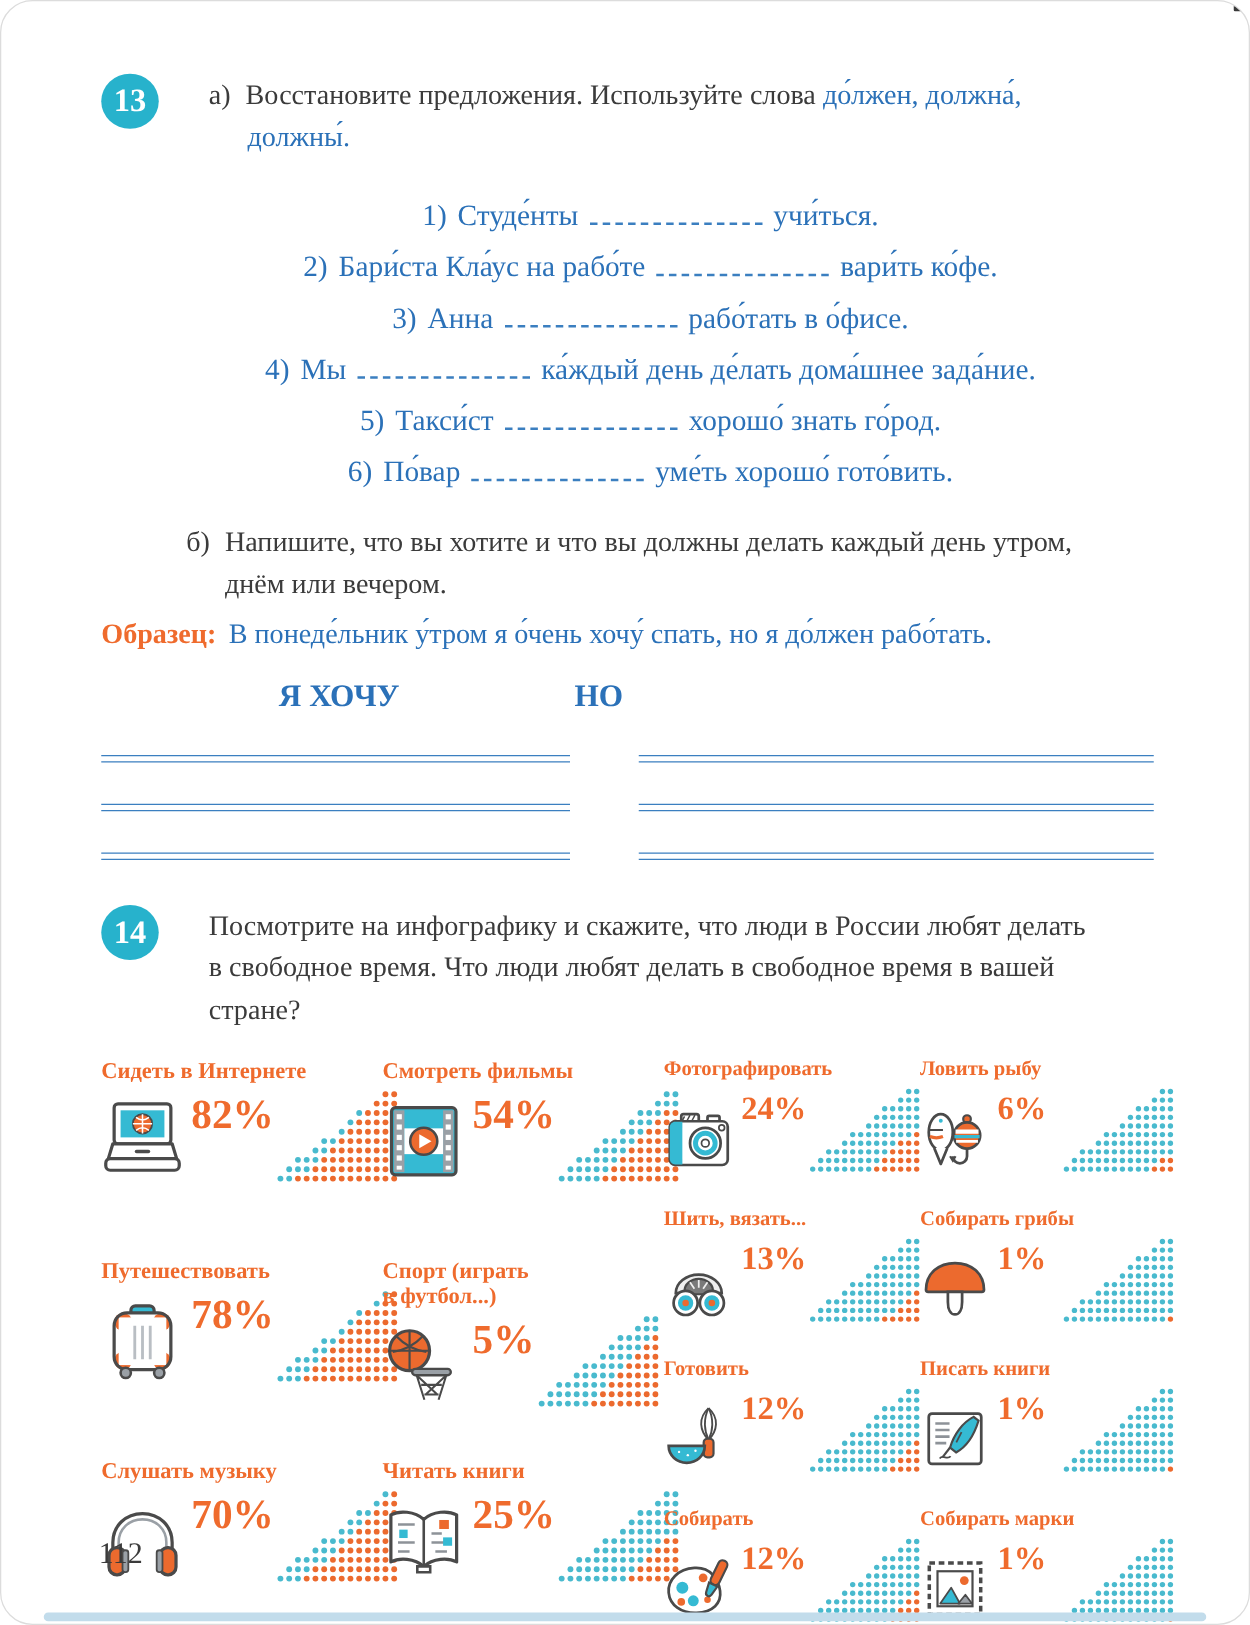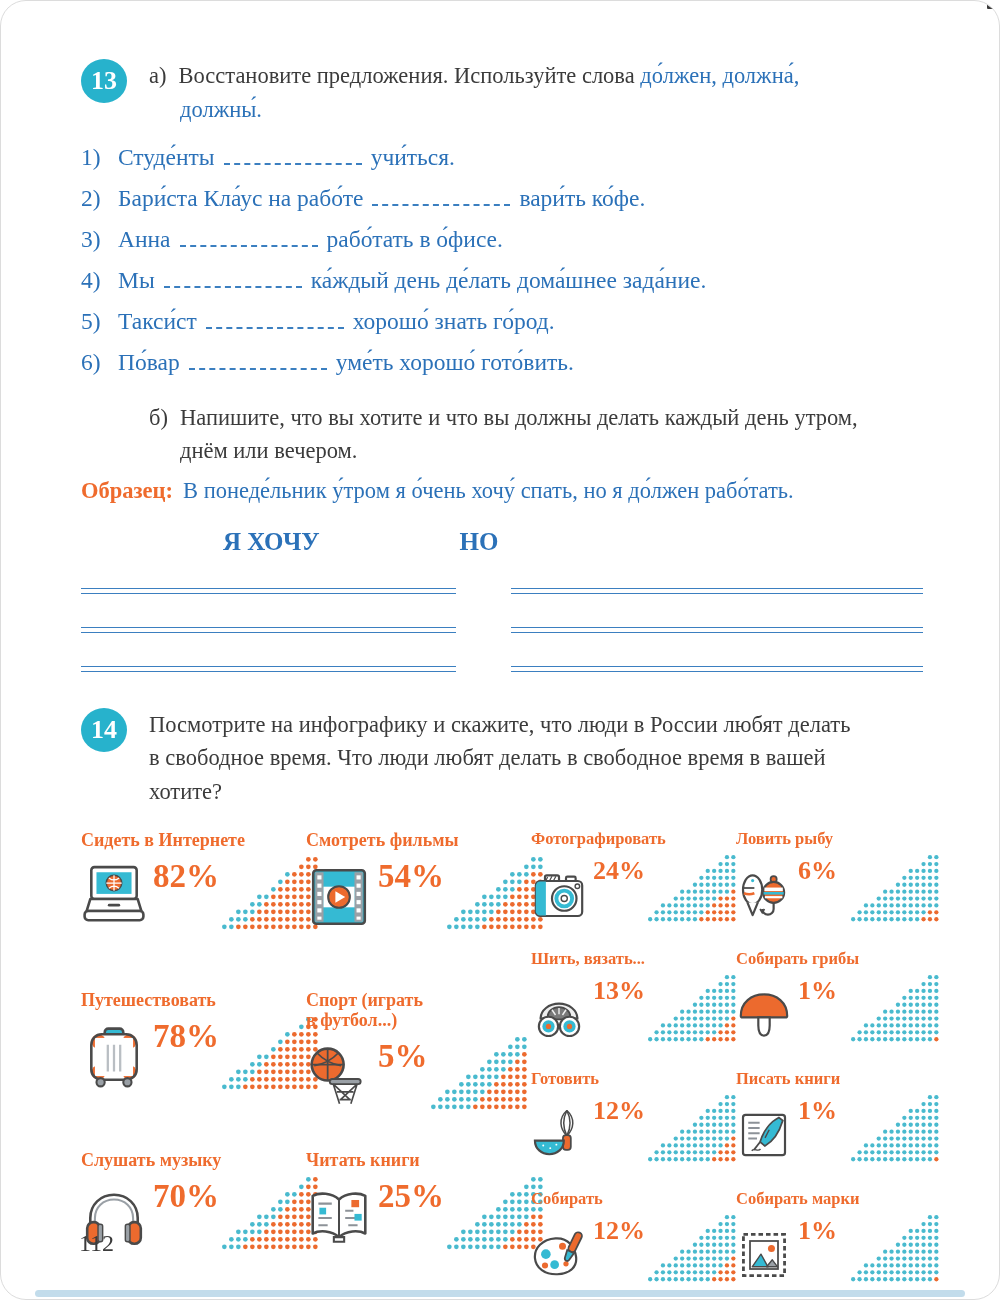--- a/index.html
+++ b/index.html
@@ -1,29 +1,29 @@
 <!DOCTYPE html>
 <html><head>
 <meta charset="utf-8">
 <style>
   html,body{margin:0;padding:0;background:#fff;}
   .page{position:relative;width:1000px;height:1300px;box-sizing:border-box;
         background:#fff;border:1px solid #dcdcdc;border-radius:26px;overflow:hidden;
         padding:58px 48px 0 80px;font-family:"Liberation Serif", serif;color:#3b3b3b;}
   .scan-mark{position:absolute;top:2px;right:0;width:12px;height:6px;background:#3a3a3a;border-radius:1px;}
-  .ex-head{display:flex;gap:22px;align-items:flex-start;}
+  .ex-head{display:flex;gap:40px;align-items:flex-start;}
   .badge{flex:0 0 auto;width:46px;height:44px;border-radius:50%;background:#27B2CC;color:#fff;
          font-size:26px;font-weight:bold;display:flex;align-items:center;justify-content:center;}
   .instr{font-size:22.5px;line-height:1.5;}
   .prefix{margin-right:12px;}
   .blue{color:#2B71B8;}
   .orange{color:#EF6B2D;}
   .bold{font-weight:bold;}
   .indent2{margin-left:31px;}
-  .sentences{margin-top:16px;}
+  .sentences{margin-top:32px;text-align:center;}
   .sentence{font-size:23.5px;color:#2B71B8;margin-top:13px;line-height:1.2;}
   .snum{display:inline-block;width:37px;}
   .blank{display:inline-block;width:138px;height:15px;border-bottom:2.5px dashed #3B7FC0;margin:0 9px;}
   .part-b{display:flex;margin-top:24px;font-size:22.5px;line-height:1.5;margin-left:68px;}
   .sample{margin-top:10px;font-size:22.5px;}
   .sample .blue{margin-left:10px;}
   .tblhead{display:flex;margin-top:24px;color:#2B71B8;font-weight:bold;font-size:25px;}
   .th1{margin-left:142px;} .th2{margin-left:140px;} .th3{margin-left:58px;}
   .wlines{display:flex;gap:55px;margin-top:32px;}
   .wcol{display:flex;flex-direction:column;gap:33px;}
@@ -101,21 +101,21 @@
       </div>
     </div>
   </section>
 
   <section class="ex14">
     <div class="ex-head">
       <div class="badge">14</div>
       <div class="instr">
         <div>Посмотрите на инфографику и скажите, что люди в России любят делать</div>
         <div>в свободное время. Что люди любят делать в свободное время в вашей</div>
-        <div>хотите?</div>
+        <div>стране?</div>
       </div>
     </div>
     <div id="infographic" class="infographic">
         <div class="icol tall">
           <div class="cell">
             <div class="label">Сидеть в Интернете</div>
             <div class="crow">
               <svg viewBox="0 0 64 64" xmlns="http://www.w3.org/2000/svg" class="icon">
     <rect x="10" y="3" width="44" height="31" rx="3" fill="#fff" stroke="#4a4a4a" stroke-width="2.5"></rect>
     <rect x="15" y="8" width="34" height="21" fill="#35BAD3"></rect>

